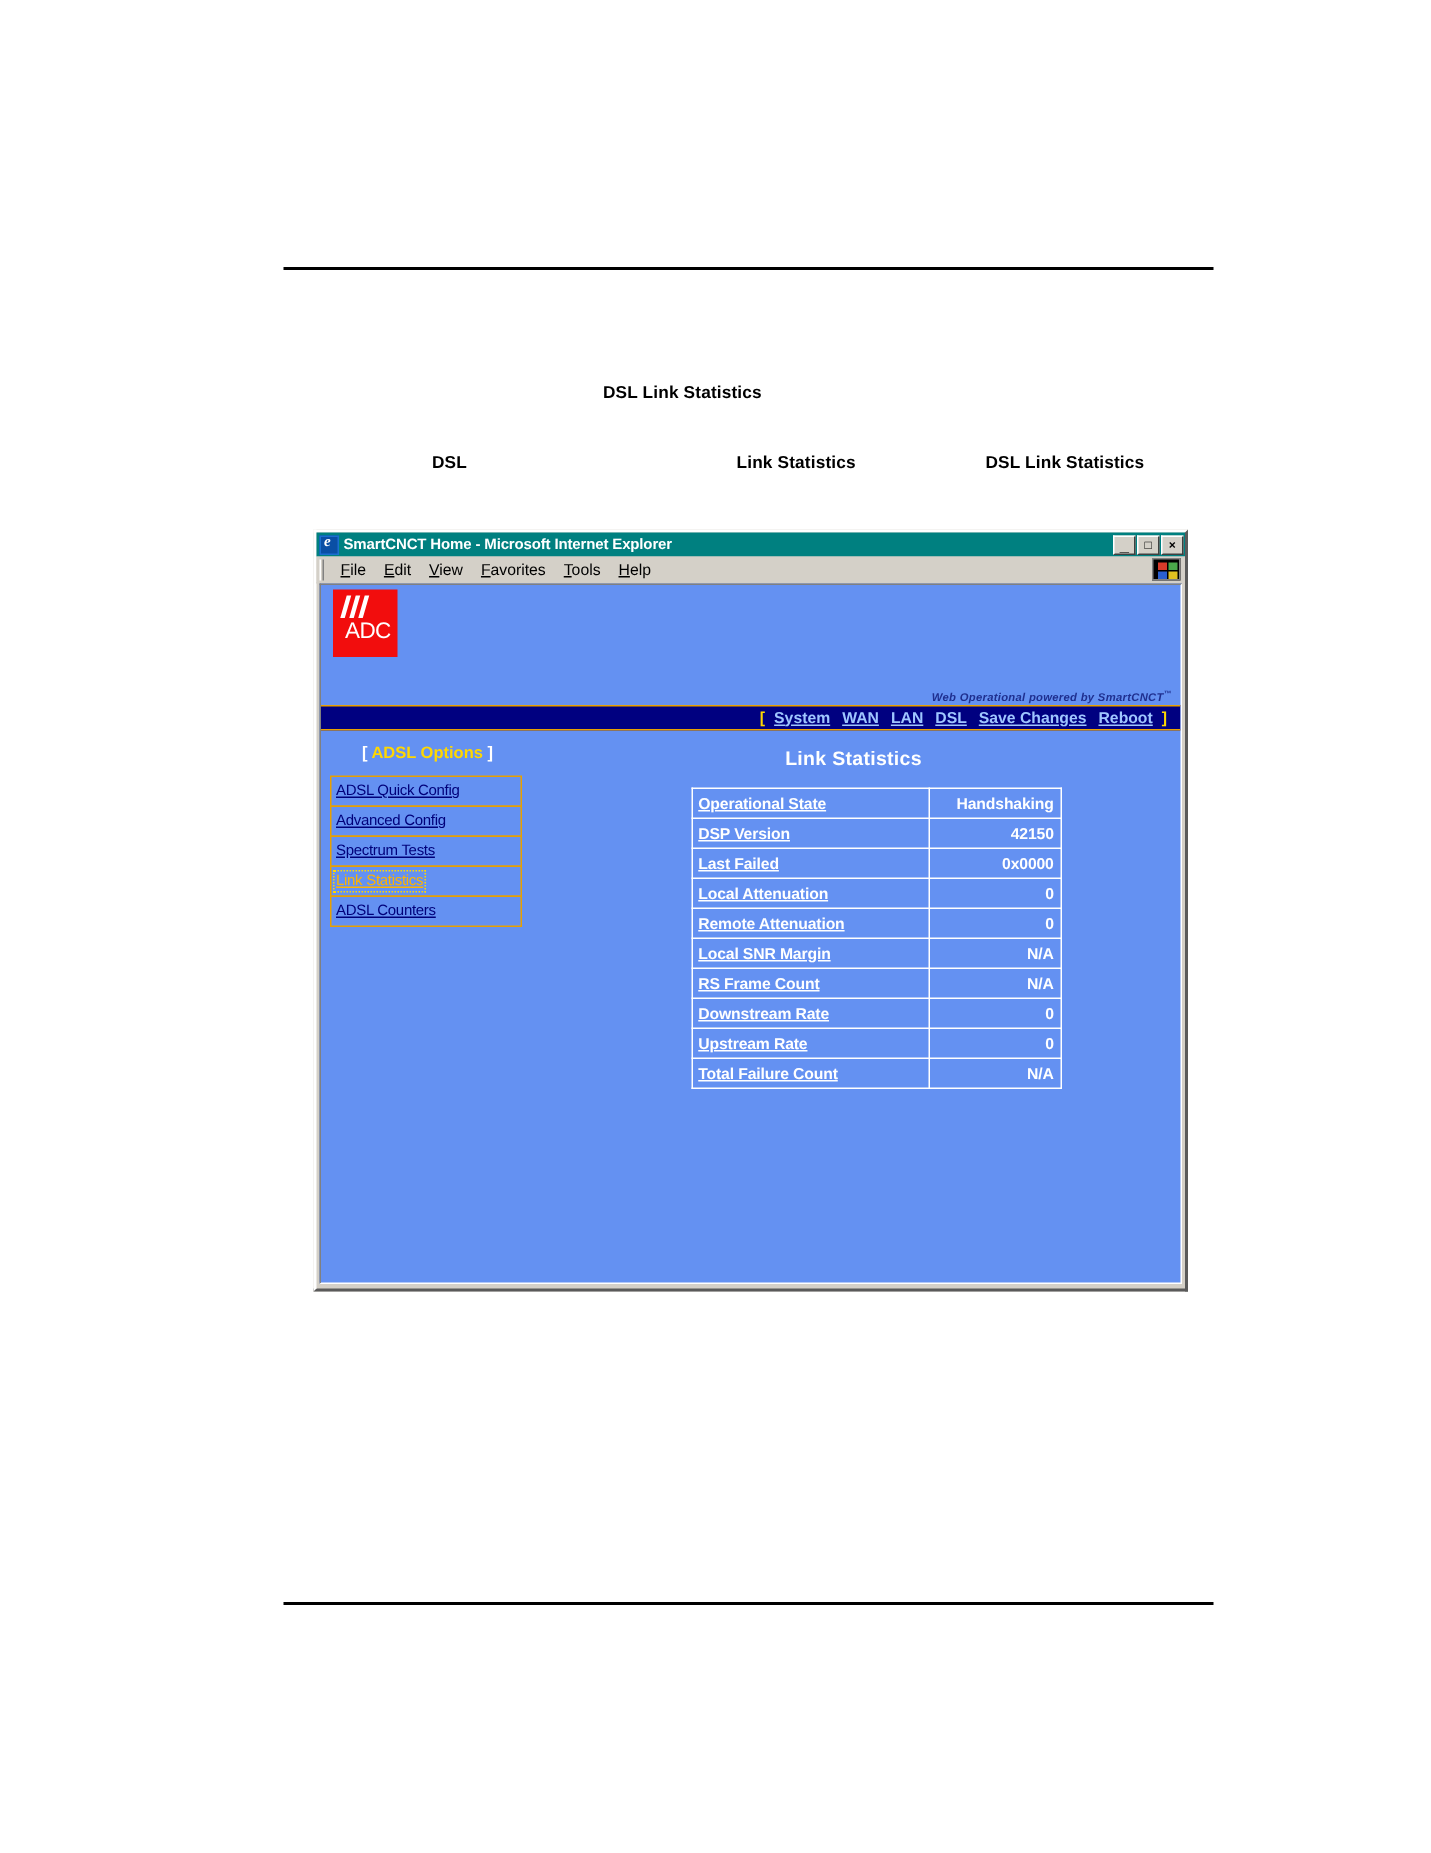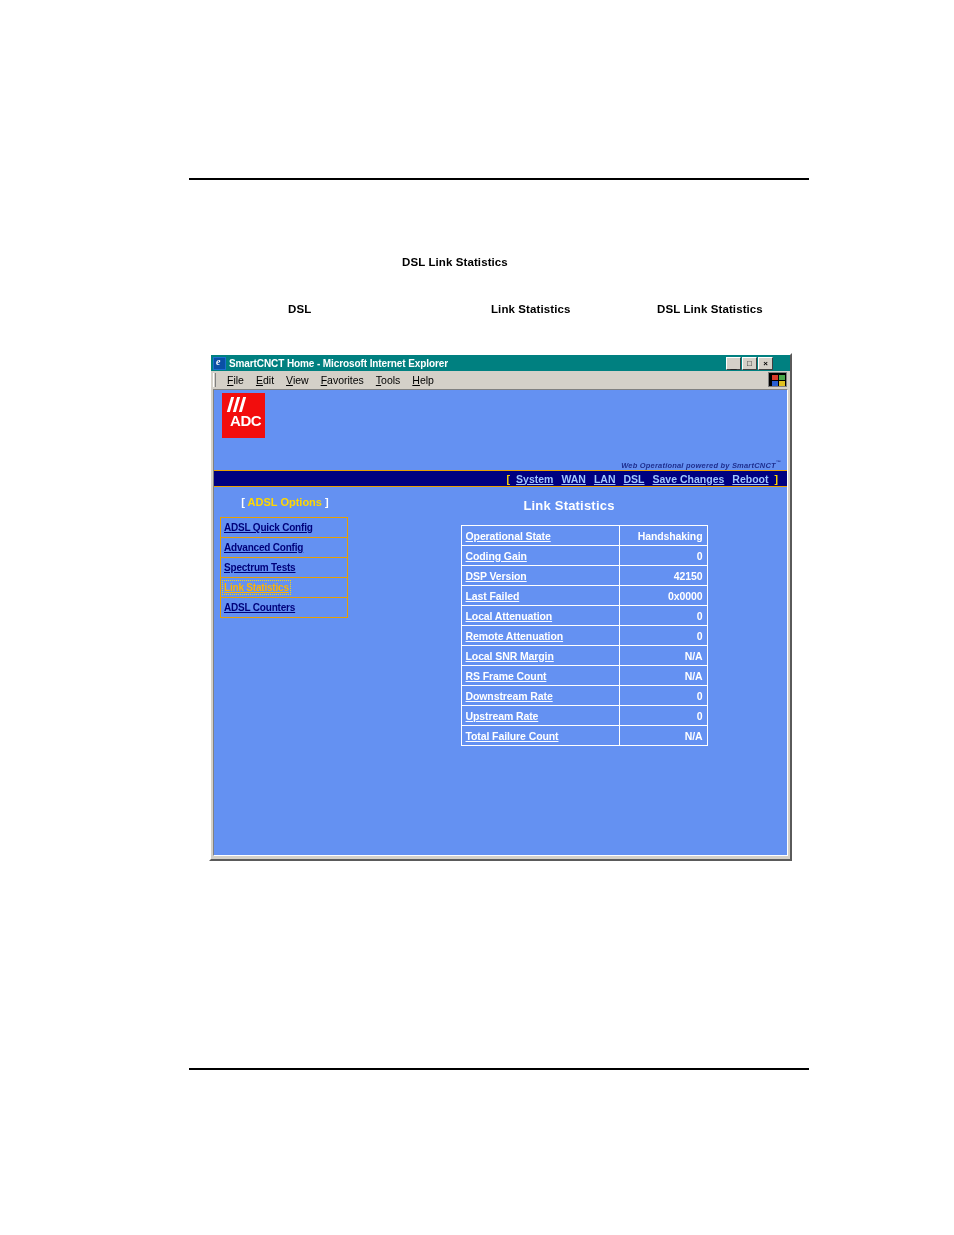--- a/index.html
+++ b/index.html
@@ -53,21 +53,21 @@
     border-right: 2px solid #5a5a5a;
     border-bottom: 2px solid #5a5a5a;
     box-sizing: border-box;
   }
 
   .title-bar {
     height: 16px;
     background: #008080;
     display: flex;
     align-items: center;
-    padding: 0 17px 0 2px;
+    padding: 0 1px 0 2px;
     box-sizing: border-box;
   }
   .title-icon {
     width: 13px;
     height: 13px;
     background: #0a4fa5;
     border: 1px solid #1a6fd0;
     box-sizing: border-box;
     margin-right: 3px;
     position: relative;
@@ -202,21 +202,21 @@
   }
   .adc-logo .s1 { left: 7px; }
   .adc-logo .s2 { left: 13px; }
   .adc-logo .s3 { left: 19px; }
   .adc-logo .adc-text {
     position: absolute;
     left: 8px;
     top: 19px;
     color: #ffffff;
     font-size: 15px;
-    font-weight: bold;
+    font-weight: normal;
     letter-spacing: -0.4px;
     font-family: "Liberation Sans", sans-serif;
   }
   .tagline {
     position: absolute;
     right: 6px;
     bottom: 1px;
     font-size: 7.5px;
     font-style: italic;
     font-weight: bold;
@@ -281,21 +281,21 @@
     border: 1px solid #e8a000;
     height: 21px;
     display: flex;
     align-items: center;
     padding-left: 3px;
     box-sizing: border-box;
     margin-top: -1px;
   }
   .sidebar-item .lbl {
     font-size: 10px;
-    font-weight: bold;
+    font-weight: normal;
     color: #00007a;
     text-decoration: underline;
     white-space: nowrap;
     letter-spacing: -0.2px;
   }
   .sidebar-item.active .lbl {
     color: #ffb400;
     outline: 1px dotted #ffd700;
     outline-offset: 1px;
   }
@@ -446,24 +446,20 @@
       <div class="main-panel">
         <div class="panel-title">Link Statistics</div>
 
         <table class="stats-table">
           <tbody>
             <tr>
               <td class="k">Operational State</td>
               <td class="v">Handshaking</td>
             </tr>
             <tr>
-              <td class="k">Coding Gain</td>
-              <td class="v">0</td>
-            </tr>
-            <tr>
               <td class="k">DSP Version</td>
               <td class="v">42150</td>
             </tr>
             <tr>
               <td class="k">Last Failed</td>
               <td class="v">0x0000</td>
             </tr>
             <tr>
               <td class="k">Local Attenuation</td>
               <td class="v">0</td>

